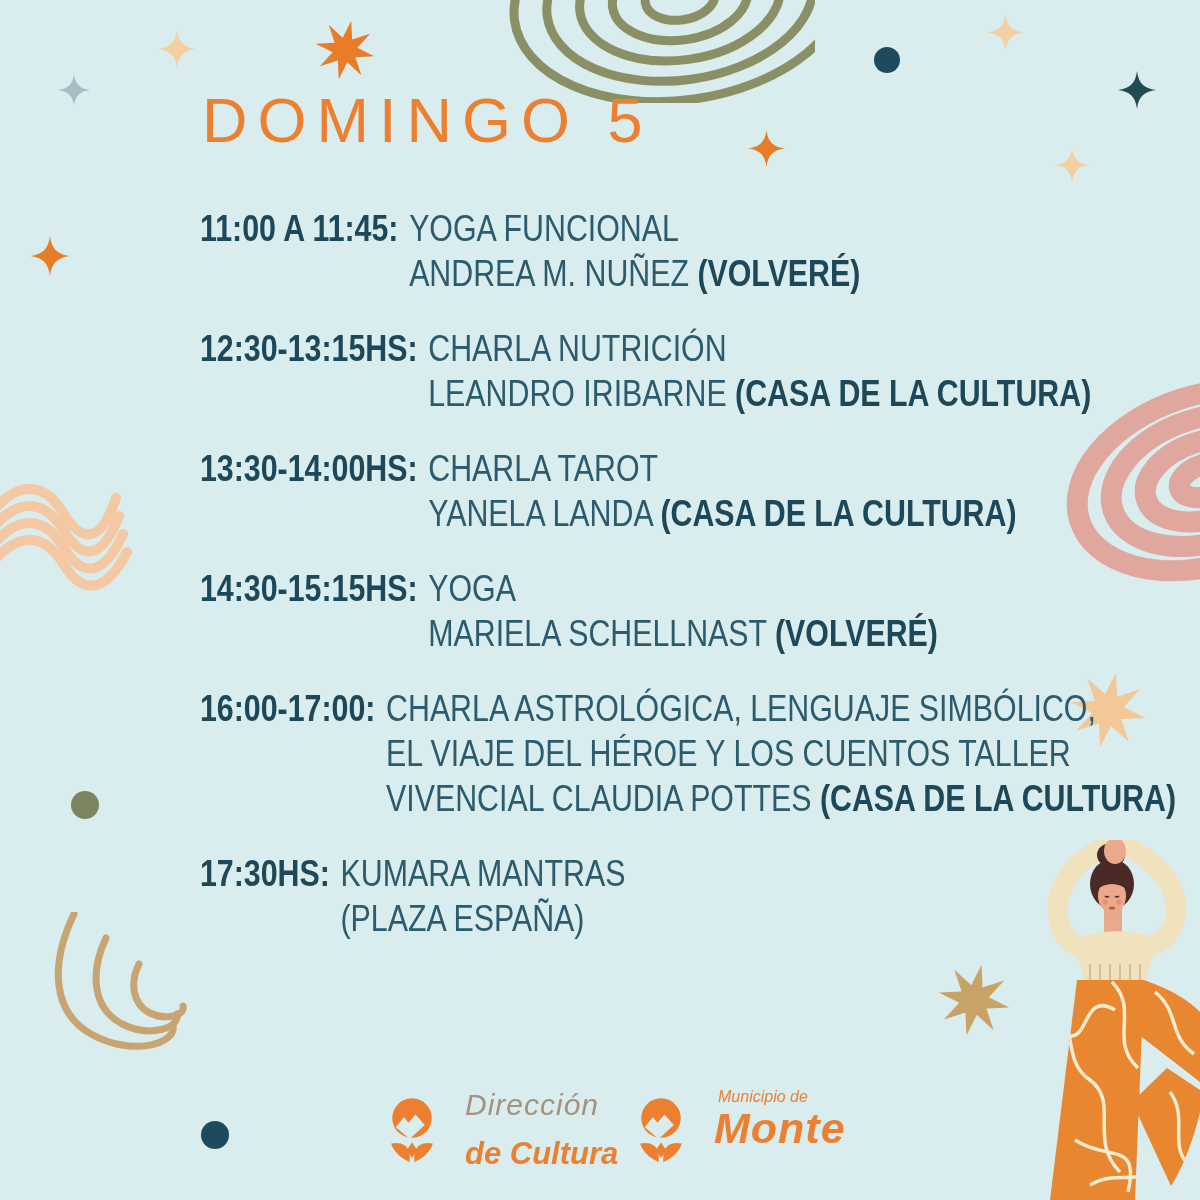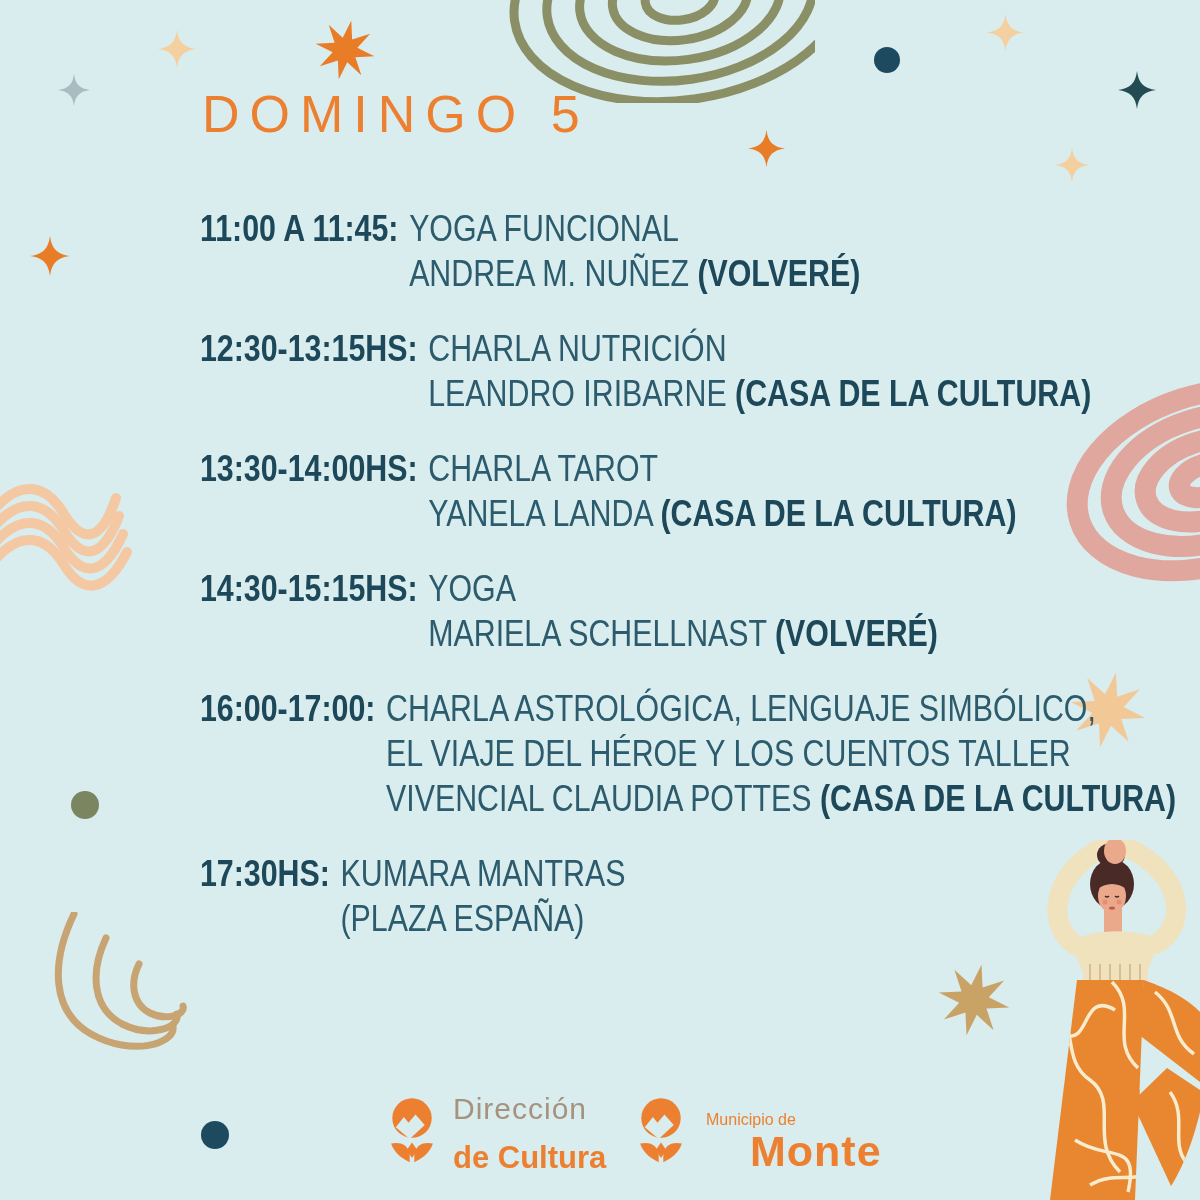--- a/index.html
+++ b/index.html
@@ -5,49 +5,49 @@
   html,body{margin:0;padding:0;}
   .poster{
     position:relative;width:1200px;height:1200px;overflow:hidden;
     background:var(--bg,#d9ecee);
     font-family:"Liberation Sans", sans-serif;
   }
   .deco{position:absolute;}
   
   .title{
     position:absolute;left:202px;top:84px;
-    font-size:52px;font-weight:400;letter-spacing:10px;
+    font-size:63px;font-weight:400;letter-spacing:10px;
     color:var(--accent_orange,#ec8030);
   }
   
   .schedule{
     position:absolute;left:200px;top:206px;
     display:flex;flex-direction:column;gap:30px;
   }
   .entry{
     display:flex;align-items:flex-start;
     font-size:37px;line-height:45px;white-space:nowrap;
     transform:scaleX(0.82);transform-origin:left top;
     color:var(--ink_regular,#2b5b6c);
   }
   .entry .time{
     font-weight:700;color:var(--ink_bold,#1d4859);margin-right:13px;
   }
   .lines{display:flex;flex-direction:column;}
   .seg-bold{font-weight:700;color:var(--ink_bold,#1d4859);}
   
-  .logo-group{position:absolute;display:flex;align-items:flex-end;gap:12px;}
+  .logo-group{position:absolute;display:flex;align-items:flex-start;gap:24px;font-style:italic;}
   .logo-cultura{left:383px;top:1088px;}
   .logo-monte{left:632px;top:1088px;}
   .logo-icon svg{display:block;}
   .logo-text{display:flex;flex-direction:column;justify-content:center;}
   .cultura-1{font-size:30px;letter-spacing:1px;color:var(--logo_gray,#a5927f);}
   .cultura-2{font-size:31px;font-weight:700;color:var(--accent_orange,#ec8030);margin-top:14px;}
   .monte-1{font-size:16px;color:var(--accent_orange,#ec8030);margin-left:4px;}
-  .monte-2{font-size:43px;font-weight:700;letter-spacing:1px;color:var(--accent_orange,#ec8030);margin-top:-2px;margin-left:48px;}
+  .monte-2{font-size:43px;font-weight:700;letter-spacing:1px;color:var(--accent_orange,#ec8030);margin-top:-2px;}
 </style>
 </head>
 <body>
 
 <div class="poster">
 
   <svg class="deco" style="left:485px;top:0;" width="330" height="103" viewBox="0 0 330 103">
     <g fill="none" stroke-width="9" transform="rotate(-8 195 -2)" stroke="#8a8f66">
       <ellipse cx="195" cy="-2" rx="35" ry="22"></ellipse>
       <ellipse cx="195" cy="-2" rx="68" ry="42"></ellipse>

